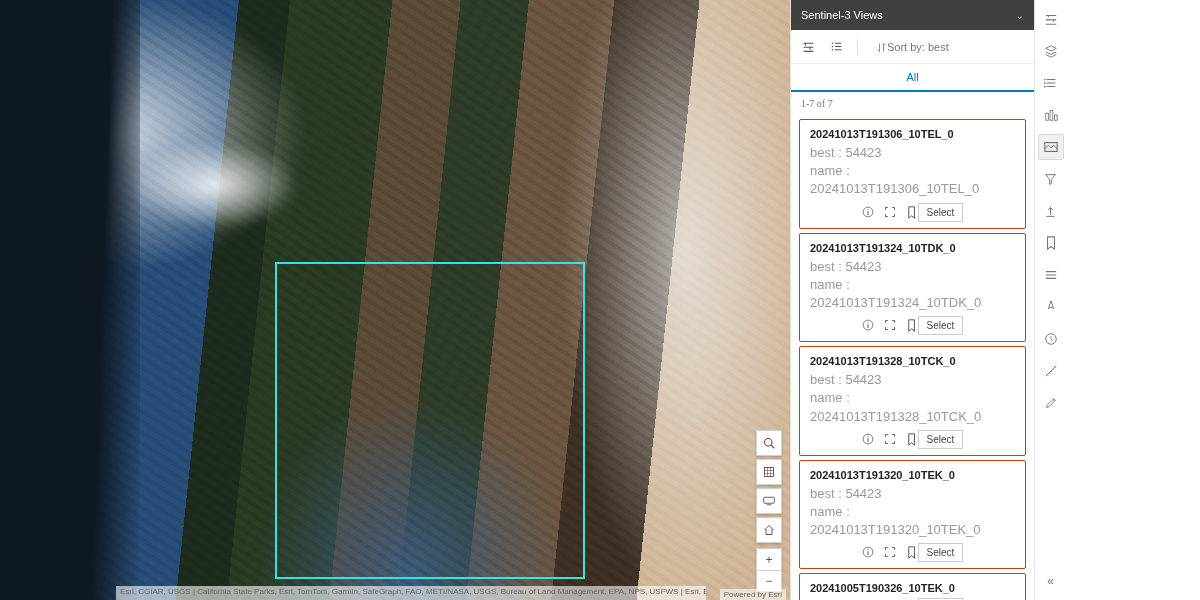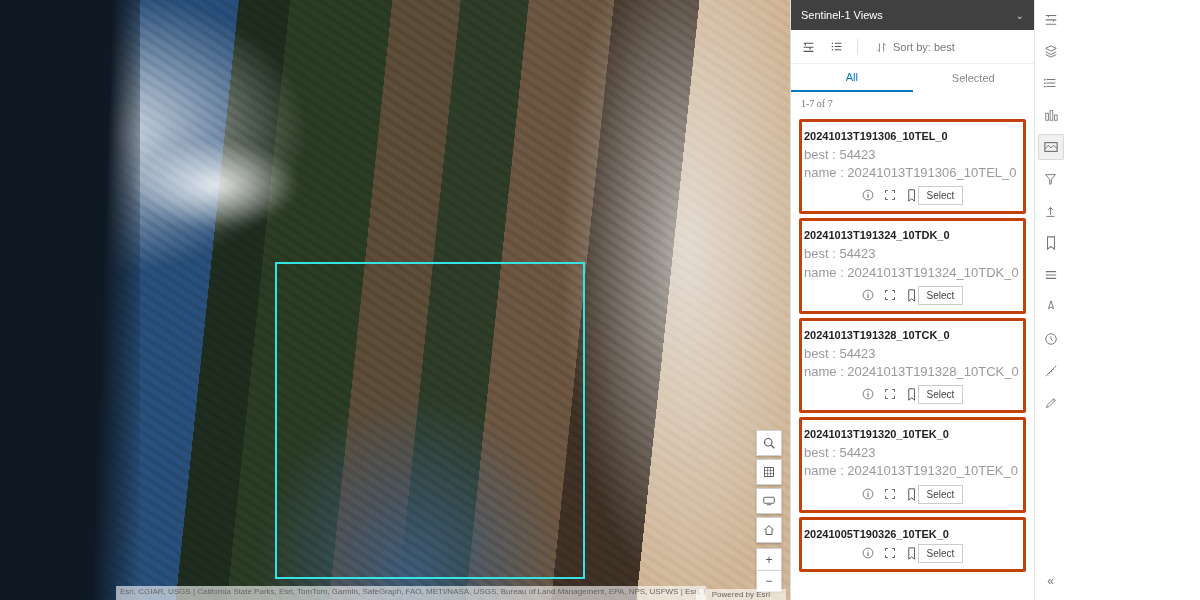--- a/index.html
+++ b/index.html
@@ -34,21 +34,21 @@
     background: linear-gradient(92deg, #0f1924 0 70%, rgba(15,25,36,0) 100%);
   }
   .cloud1{ position:absolute; left:130px; top:140px; width:170px; height:90px;
     background: radial-gradient(ellipse, rgba(255,255,255,0.85), rgba(255,255,255,0) 70%); filter: blur(4px);}
   .selection-box { position: absolute; left: 275px; top: 262px; width: 310px; height: 317px; border: 2px solid #35e3e3; pointer-events: none; }
 
   .map-attrib { position: absolute; left: 116px; bottom: 0; width: 590px; height: 14px;
     font-size: 8px; color: #666; background: rgba(255,255,255,0.6); padding: 1px 4px;
     white-space: nowrap; overflow: hidden; }
   .map-powered { position: absolute; right: 4px; bottom: 0; font-size: 8px; color:#666;
-    background: rgba(255,255,255,0.6); padding: 1px 16px; }
+    background: rgba(255,255,255,0.6); padding: 1px 4px; }
 
   
   .map-tools { position: absolute; right: 8px; top: 430px; display: flex; flex-direction: column; gap: 3px; }
   .map-tool-btn, .zoom-btn { width: 26px; height: 26px; background: #fff; border:1px solid #d0d0d0;
     display:flex; align-items:center; justify-content:center; font-size:12px; color:#555;
     box-shadow: 0 1px 2px rgba(0,0,0,0.2); cursor:pointer; }
   .zoom-pair { display:flex; flex-direction:column; margin-top:2px;}
   .zoom-pair .zoom-btn:first-child{border-bottom:none;}
   .zoom-btn{height:22px;}
 
@@ -57,32 +57,32 @@
   .panel-header-dark { height: 30px; background:#404040; color:#fff; display:flex; align-items:center;
     justify-content:space-between; padding:0 10px; font-size:11px; }
   .chev { font-size:10px; color:#ccc; cursor:pointer; }
 
   .explorer-header { height: 32px; display:flex; align-items:center; justify-content:space-between;
     padding: 0 10px; font-size: 12px; color:#333; }
   .close-x { color:#888; font-size:12px; cursor:pointer; }
 
   .toolbar-row { height: 34px; display:flex; align-items:center; gap:14px; padding: 0 10px; border-bottom:1px solid #eee;}
   .tb-icon { width:14px; height:14px; display:flex; align-items:center; justify-content:center; color:#555; font-size:12px; cursor:pointer;}
-  .sort-wrap { display:flex; align-items:flex-end; gap:6px; margin-left:4px; color:#777; font-size:11px; cursor:pointer;}
+  .sort-wrap { display:flex; align-items:flex-end; margin-left:4px; color:#777; font-size:11px; cursor:pointer;}
 
   .tabs-row { display:flex; height:28px; font-size:11px; }
   .tab { flex:1; display:flex; align-items:center; justify-content:center; color:#888; cursor:pointer;}
   .tab.active { color:#0079c1; border-bottom:2px solid #0079c1;text-align:center; }
 
   .count-row { padding: 6px 10px; font-size: 10px; color:#777;font-family:Liberation Serif, serif; }
 
   .results { flex:1; overflow-y:auto; position:relative; }
   .results::-webkit-scrollbar{width:6px;}
   .results::-webkit-scrollbar-thumb{background:#c9c9c9;border-radius:3px;}
-  .card { border:3px solid #c2410c; margin: 4px 8px; border-radius:2px; padding: 8px 2px 6px; font-size:10px; color:#555;}
+  .card { border:1px solid #c2410c; margin: 4px 8px; border-radius:2px; padding: 8px 10px 6px; font-size:10px; color:#555;}
   .card-title { font-size:11px; color:#222; font-weight:600; margin-bottom:4px;}
   .card-meta { font-size:13px; color:#999; line-height:1.4; }
   .card-actions { display:flex; align-items:center; justify-content:center; margin-top:4px;}
   .card-icons { display:flex; gap:10px; color:#666; font-size:11px;}
   .card-icons span{cursor:pointer;}
   .select-btn { border:1px solid #ccc; background:#fff; font-size:10px; padding:3px 8px; cursor:pointer; color:#444;}
 
   
   .right-toolbar { width:32px; height:600px; background:#fff; border-left:1px solid #e3e3e3;
     display:flex; flex-direction:column; align-items:center; padding-top:6px; gap:6px; }
@@ -132,21 +132,21 @@
         <div class="zoom-btn">−</div>
       </div>
     </div>
 
     <div class="map-attrib">Esri, CGIAR, USGS | California State Parks, Esri, TomTom, Garmin, SafeGraph, FAO, METI/NASA, USGS, Bureau of Land Management, EPA, NPS, USFWS | Esri, Europe...</div>
     <div class="map-powered">Powered by Esri</div>
   </div>
 
   <div class="side-panel">
     <div class="panel-header-dark">
-      <span>Sentinel-1 Views</span>
+      <span>Sentinel-3 Views</span>
       <span class="chev">⌄</span>
     </div>
 
 
     <div class="toolbar-row">
       <span class="tb-icon">
         <svg width="13" height="13" viewBox="0 0 16 16">
             <path d="M2 4h12M4 4v3M2 9h12M10 9v3M2 14h12" stroke="#555" stroke-width="1.3" fill="none"></path>
           </svg>
       </span>
@@ -162,21 +162,20 @@
       <div class="sort-wrap">
         <svg width="11" height="11" viewBox="0 0 16 16">
             <path d="M5 2v12l-3-3M11 14V2l3 3" stroke="#777" stroke-width="1.2" fill="none"></path>
           </svg>
         <span>Sort by: best</span>
       </div>
     </div>
 
     <div class="tabs-row">
       <div class="tab active">All</div>
-      <div class="tab">Selected</div>
     </div>
 
     <div class="count-row">1-7 of 7</div>
 
     <div class="results" id="results">
         <div class="card">
           <div class="card-title">20241013T191306_10TEL_0</div>
           <div class="card-meta">best : 54423<br>name : 20241013T191306_10TEL_0</div>
           <div class="card-actions">
             <div class="card-icons">

